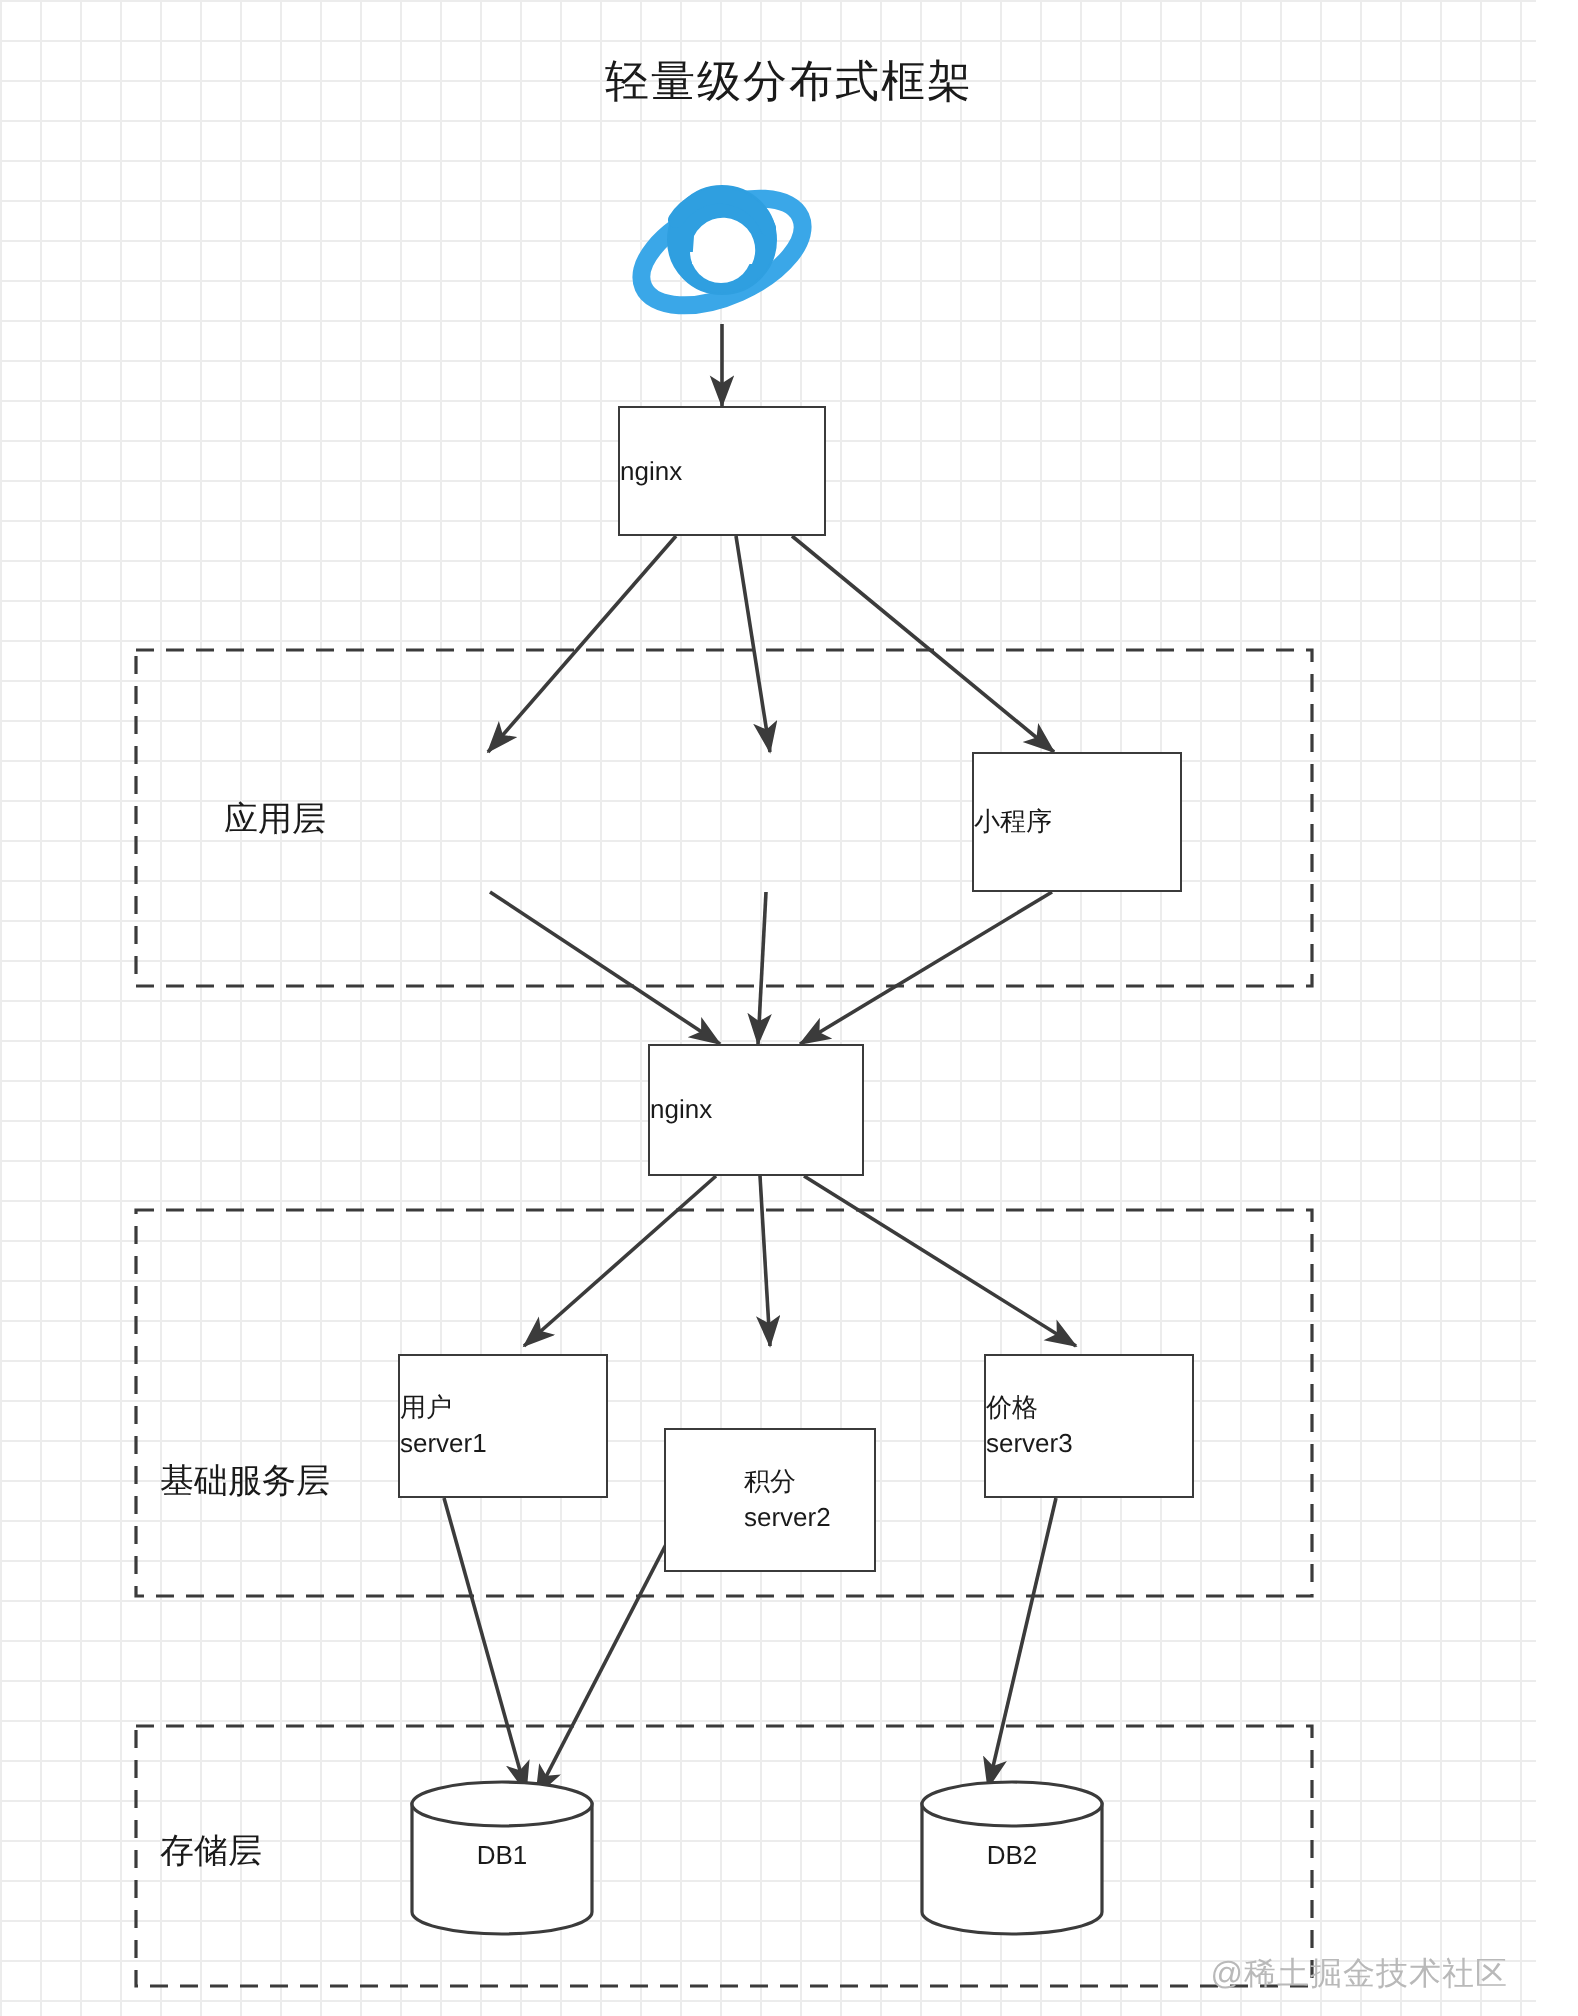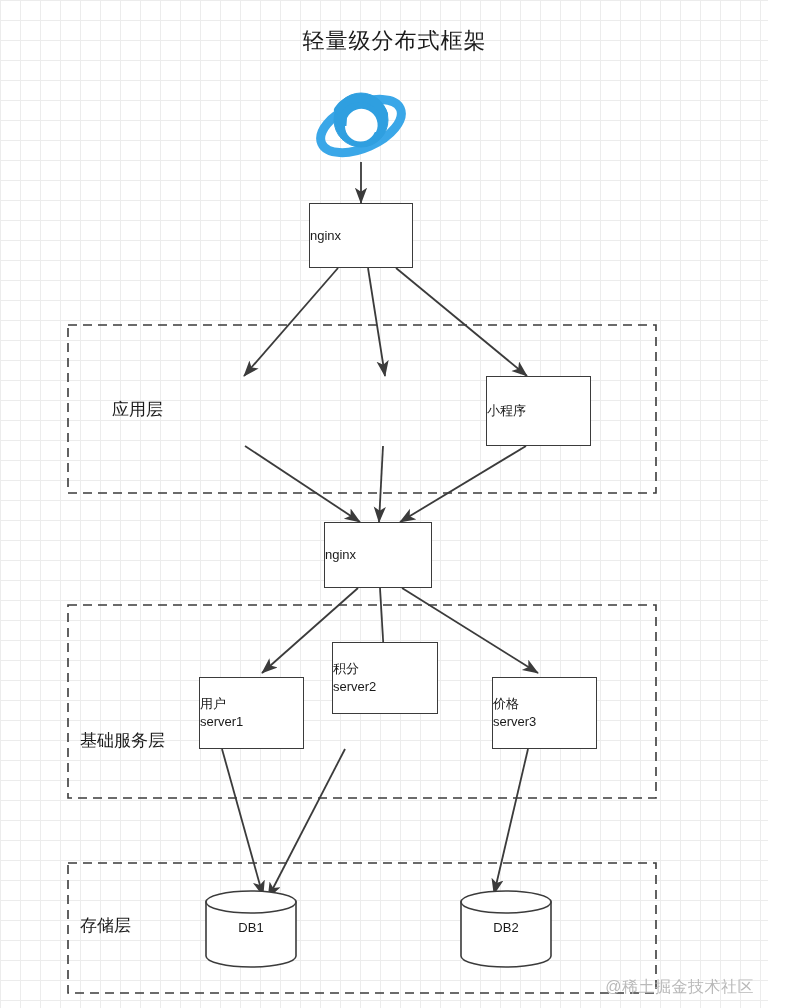--- a/index.html
+++ b/index.html
@@ -150,21 +150,21 @@
 
   <div class="node" style="left:324px; top:522px; width:108px; height:66px;">
     <span>nginx</span>
   </div>
 
   <div class="node" style="left:199px; top:677px; width:105px; height:72px;">
     <span>用户</span>
     <span>server1</span>
   </div>
 
-  <div class="node" style="left:332px; top:642px; width:106px; height:72px;">
+  <div class="node" style="left:332px; top:714px; width:106px; height:72px;padding-left:39px;">
     <span>积分</span>
     <span>server2</span>
   </div>
 
   <div class="node" style="left:492px; top:677px; width:105px; height:72px;">
     <span>价格</span>
     <span>server3</span>
   </div>
 
   <div class="db-label" style="left:206px; top:920px; width:90px;">DB1</div>

